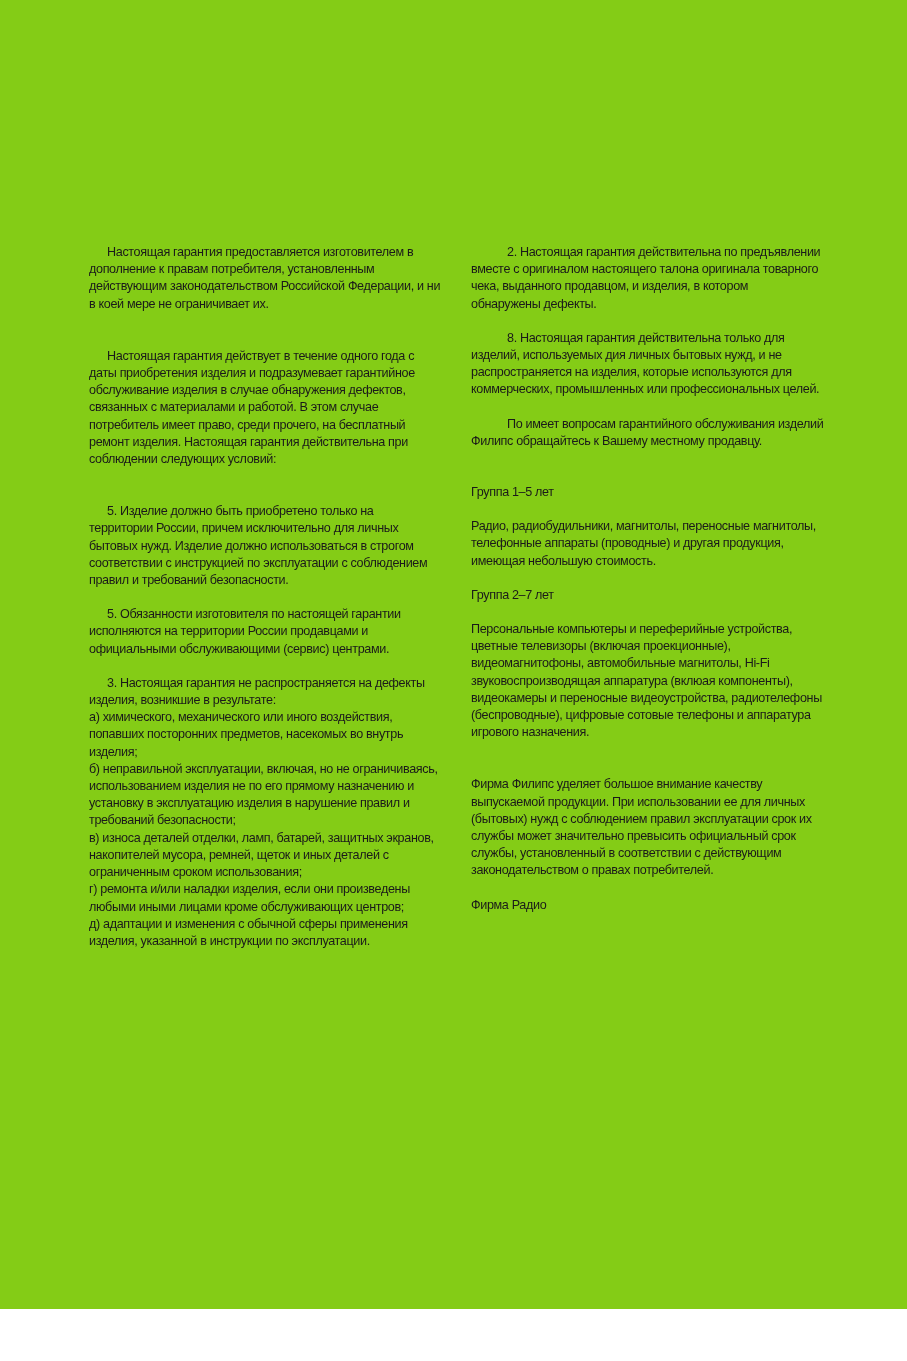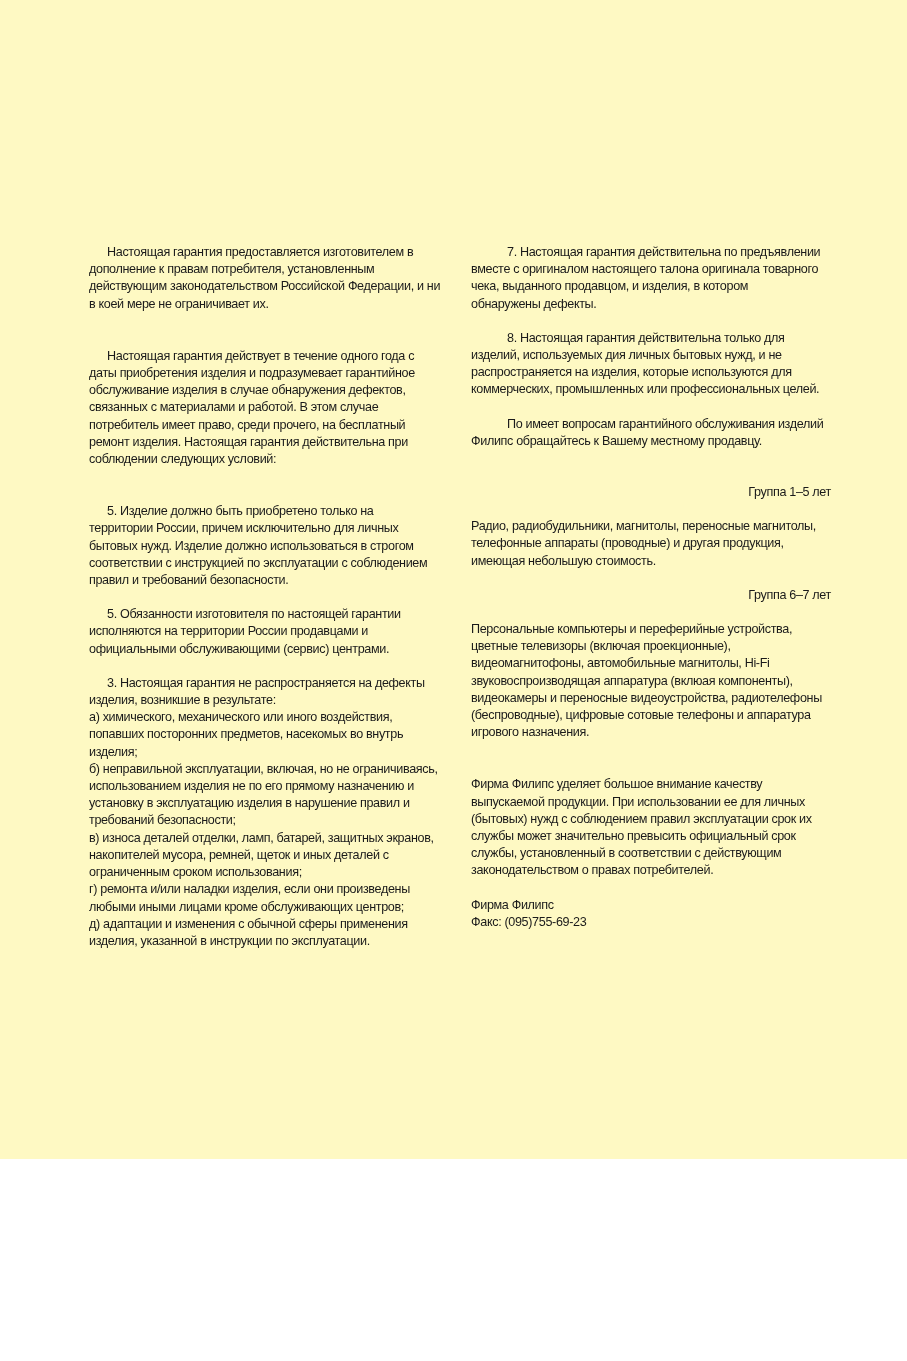--- a/index.html
+++ b/index.html
@@ -1,29 +1,29 @@
 <!DOCTYPE html>
 <html><head>
 <meta charset="utf-8">
 <style>
   html, body { margin: 0; padding: 0; background: #ffffff; }
   body { width: 907px; height: 1361px; position: relative; overflow: hidden; }
-  .page { position: absolute; left: 0; top: 0; width: 907px; height: 1159px; background: #fef9c3; }
+  .page { position: absolute; left: 0; top: 0; width: 907px; height: 1309px; background: #84cc16; }
   .col {
     position: absolute; top: 244px;
     font-family: "Liberation Sans", sans-serif;
     font-size: 12.6px; line-height: 17.2px; color: #1a1a1a;
     letter-spacing: -0.35px;
   }
   .col-left { left: 89px; width: 372px; }
   .col-right { left: 471px; width: 360px; }
   .p { margin: 0; white-space: pre-line; }
   .indent { text-indent: 18px; }
   .indent2 { text-indent: 36px; }
-  .center { text-align: right; }
+  .center { text-align: left; }
   .gap-s { height: 17px; }
   .gap-l { height: 35px; }
 </style>
 </head>
 <body>
 
 <div class="page">
 
   <div class="col col-left">
     <p class="p indent">Настоящая гарантия предоставляется изготовителем в
@@ -61,54 +61,53 @@
 в) износа деталей отделки, ламп, батарей, защитных  экранов,
 накопителей мусора, ремней, щеток и иных деталей с
 ограниченным сроком использования;
 г) ремонта и/или наладки изделия, если они произведены
 любыми иными лицами кроме обслуживающих центров;
 д) адаптации и изменения с обычной сферы  применения
 изделия, указанной в инструкции по эксплуатации.</p>
   </div>
 
   <div class="col col-right">
-    <p class="p indent2">7. Настоящая гарантия действительна по предъявлении
+    <p class="p indent2">2. Настоящая гарантия действительна по предъявлении
 вместе с оригиналом настоящего талона оригинала товарного
 чека, выданного продавцом, и изделия, в котором
 обнаружены дефекты.</p>
     <div class="gap-s"></div>
     <p class="p indent2">8. Настоящая  гарантия действительна только для
 изделий, используемых дия  личных бытовых нужд, и не
 распространяется на изделия, которые  используются для
 коммерческих, промышленных или профессиональных  целей.</p>
     <div class="gap-s"></div>
     <p class="p indent2">По имеет вопросам гарантийного обслуживания изделий
 Филипс обращайтесь к Вашему местному продавцу.</p>
     <div class="gap-s"></div>
     <div class="gap-s"></div>
     <p class="p center">Группа 1–5 лет</p>
     <div class="gap-s"></div>
     <p class="p">Радио, радиобудильники, магнитолы, переносные магнитолы,
 телефонные аппараты (проводные) и другая продукция,
 имеющая небольшую  стоимость.</p>
     <div class="gap-s"></div>
-    <p class="p center">Группа 6–7 лет</p>
+    <p class="p center">Группа 2–7 лет</p>
     <div class="gap-s"></div>
     <p class="p">Персональные компьютеры и переферийные устройства,
 цветные телевизоры (включая проекционные),
 видеомагнитофоны, автомобильные магнитолы, Hi-Fi
 звуковоспроизводящая аппаратура (вклюая компоненты),
 видеокамеры и переносные видеоустройства, радиотелефоны
 (беспроводные), цифровые сотовые телефоны и аппаратура
 игрового назначения.</p>
     <div class="gap-l"></div>
     <p class="p">Фирма Филипс уделяет большое внимание качеству
 выпускаемой продукции. При использовании ее для личных
 (бытовых) нужд с соблюдением правил эксплуатации срок их
 службы  может значительно превысить официальный срок
 службы, установленный в соответствии с действующим
 законодательством о правах потребителей.</p>
     <div class="gap-s"></div>
-    <p class="p">Фирма Филипс</p>
-    <p class="p">Факс: (095)755-69-23</p>
+    <p class="p">Фирма Радио</p>
   </div>
 
 </div>
 
 </body></html>

